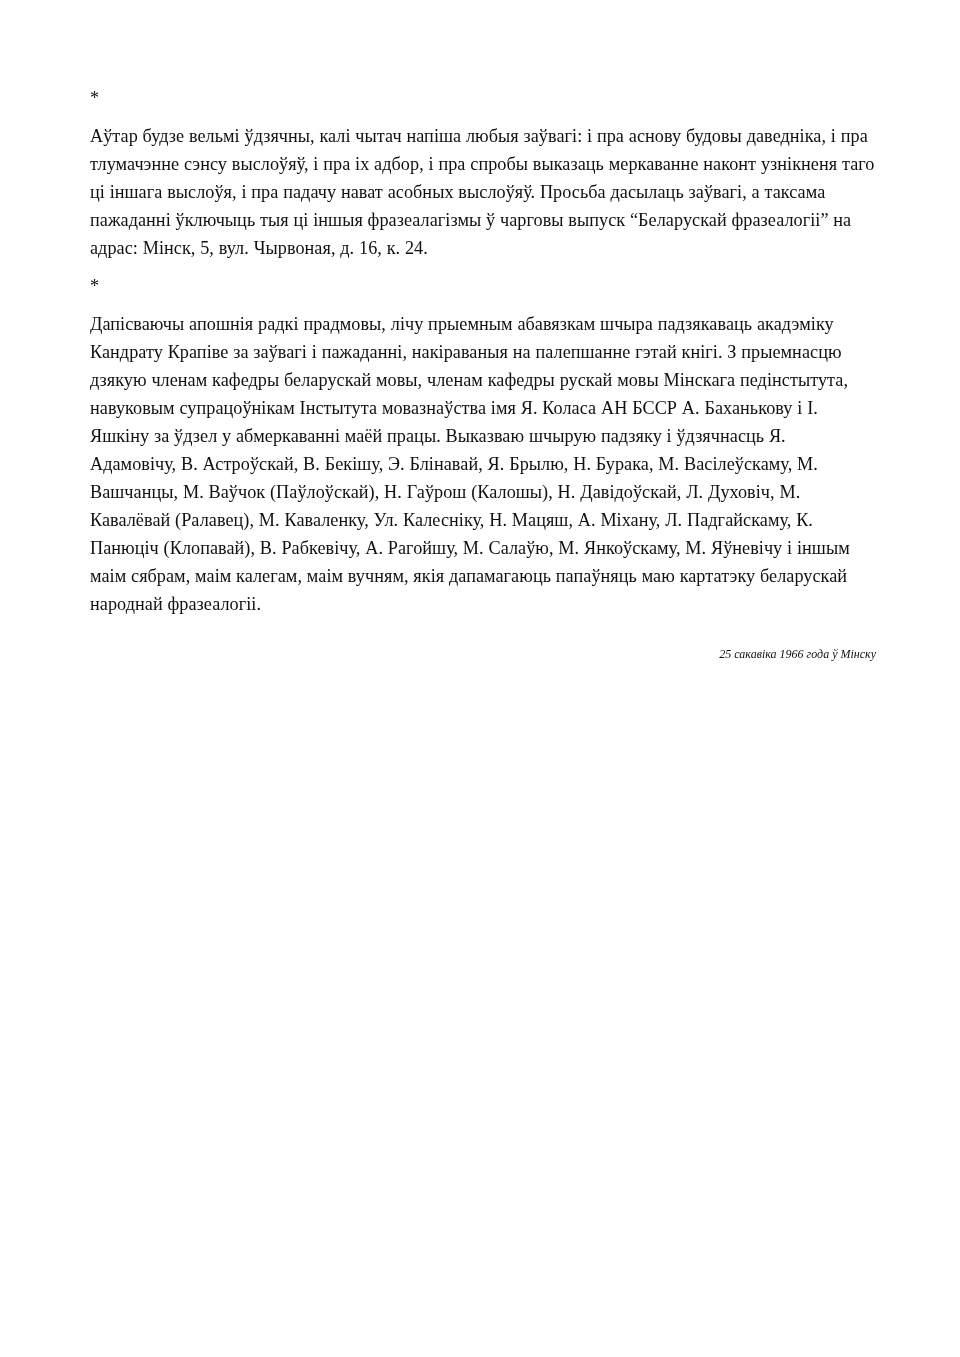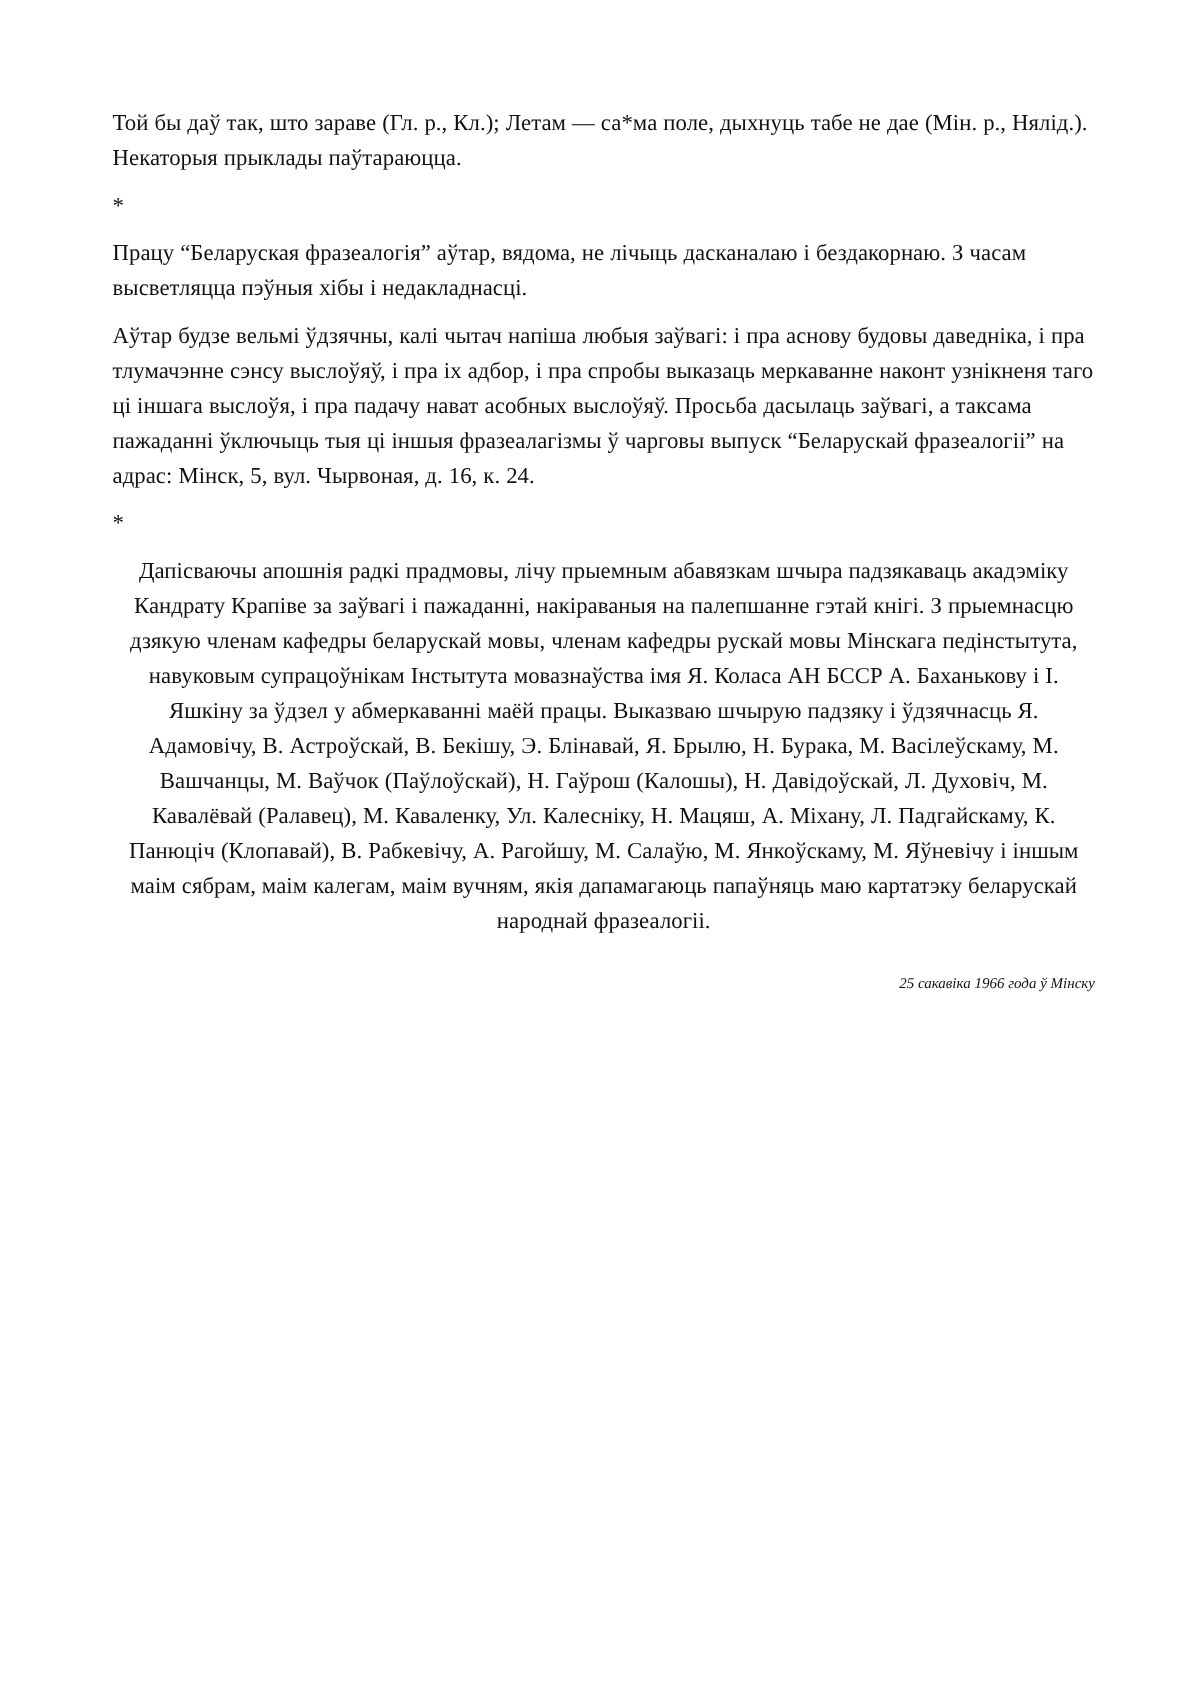--- a/index.html
+++ b/index.html
@@ -31,21 +31,20 @@
     font-size: 18.2px;
     line-height: 28px;
     text-align: left;
     margin: 0 0 10px 0;
     color: #111111;
     letter-spacing: 0.05px;
     word-spacing: 0.2px;
   }
   .para.tight {
     margin-bottom: 8px;
-    text-align: center;
   }
   .sep {
     font-size: 18.2px;
     line-height: 28px;
     margin: 0 0 10px 0;
     color: #111111;
   }
   .signature {
     font-size: 12px;
     line-height: 28px;
@@ -54,25 +53,23 @@
     margin: 22px 0 0 0;
     color: #111111;
   }
 </style>
 </head>
 <body>
 
 <div class="page">
   <div class="content">
 
-    <p class="para">Той бы даў так, што зараве (Гл. р., Кл.); Летам — са*ма поле, дыхнуць табе не дае (Мін. р., Нялід.). Некаторыя прыклады паўтараюцца.</p>
 
     <p class="sep">*</p>
 
-    <p class="para">Працу “Беларуская фразеалогія” аўтар, вядома, не лічыць дасканалаю і бездакорнаю. З часам высветляцца пэўныя хібы і недакладнасці.</p>
 
     <p class="para">Аўтар будзе вельмі ўдзячны, калі чытач напіша любыя заўвагі: і пра аснову будовы даведніка, і пра тлумачэнне сэнсу выслоўяў, і пра іх адбор, і пра спробы выказаць меркаванне наконт узнікненя таго ці іншага выслоўя, і пра падачу нават асобных выслоўяў. Просьба дасылаць заўвагі, а таксама пажаданні ўключыць тыя ці іншыя фразеалагізмы ў чарговы выпуск “Беларускай фразеалогіі” на адрас: Мінск, 5, вул. Чырвоная, д. 16, к. 24.</p>
 
     <p class="sep">*</p>
 
     <p class="para tight">Дапісваючы апошнія радкі прадмовы, лічу прыемным абавязкам шчыра падзякаваць акадэміку Кандрату Крапіве за заўвагі і пажаданні, накіраваныя на палепшанне гэтай кнігі. З прыемнасцю дзякую членам кафедры беларускай мовы, членам кафедры рускай мовы Мінскага педінстытута, навуковым супрацоўнікам Інстытута мовазнаўства імя Я. Коласа АН БССР А. Баханькову і І. Яшкіну за ўдзел у абмеркаванні маёй працы. Выказваю шчырую падзяку і ўдзячнасць Я. Адамовічу, В. Астроўскай, В. Бекішу, Э. Блінавай, Я. Брылю, Н. Бурака, М. Васілеўскаму, М. Вашчанцы, М. Ваўчок (Паўлоўскай), Н. Гаўрош (Калошы), Н. Давідоўскай, Л. Духовіч, М. Кавалёвай (Ралавец), М. Каваленку, Ул. Калесніку, Н. Мацяш, А. Міхану, Л. Падгайскаму, К. Панюціч (Клопавай), В. Рабкевічу, А. Рагойшу, М. Салаўю, М. Янкоўскаму, М. Яўневічу і іншым маім сябрам, маім калегам, маім вучням, якія дапамагаюць папаўняць маю картатэку беларускай народнай фразеалогіі.</p>
 
     <p class="signature">25 сакавіка 1966 года ў Мінску</p>
 
   </div>

